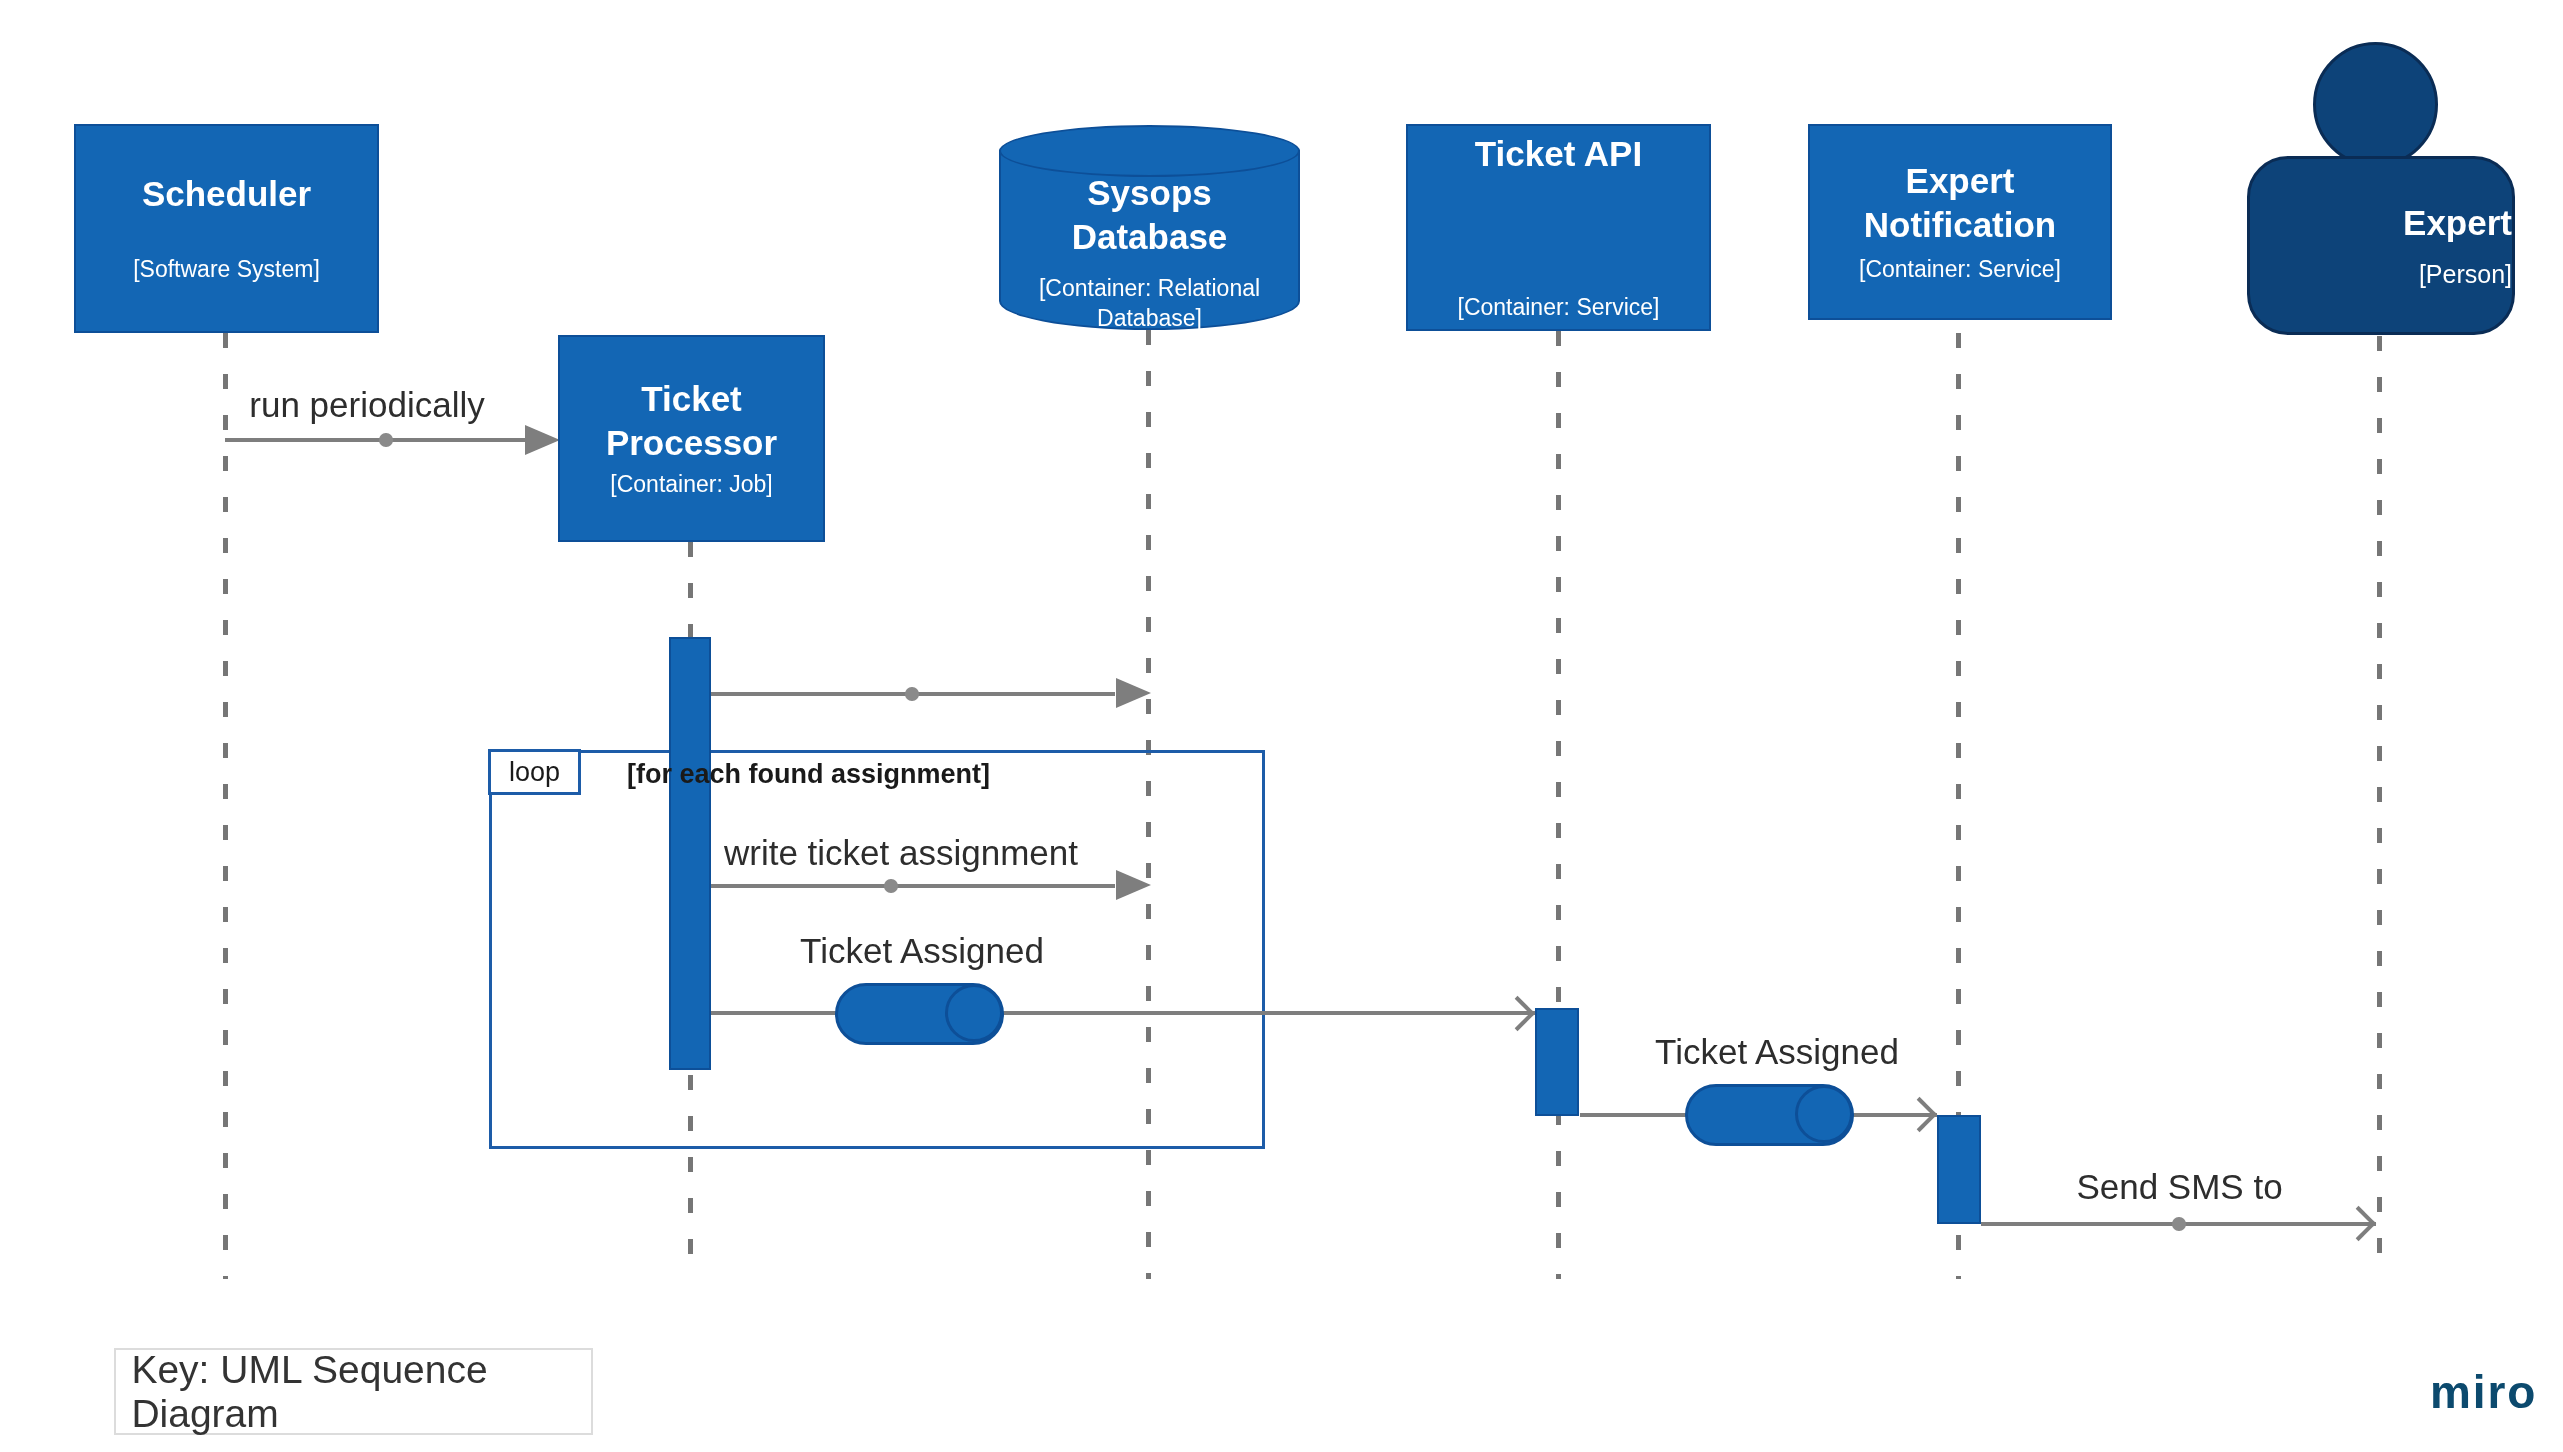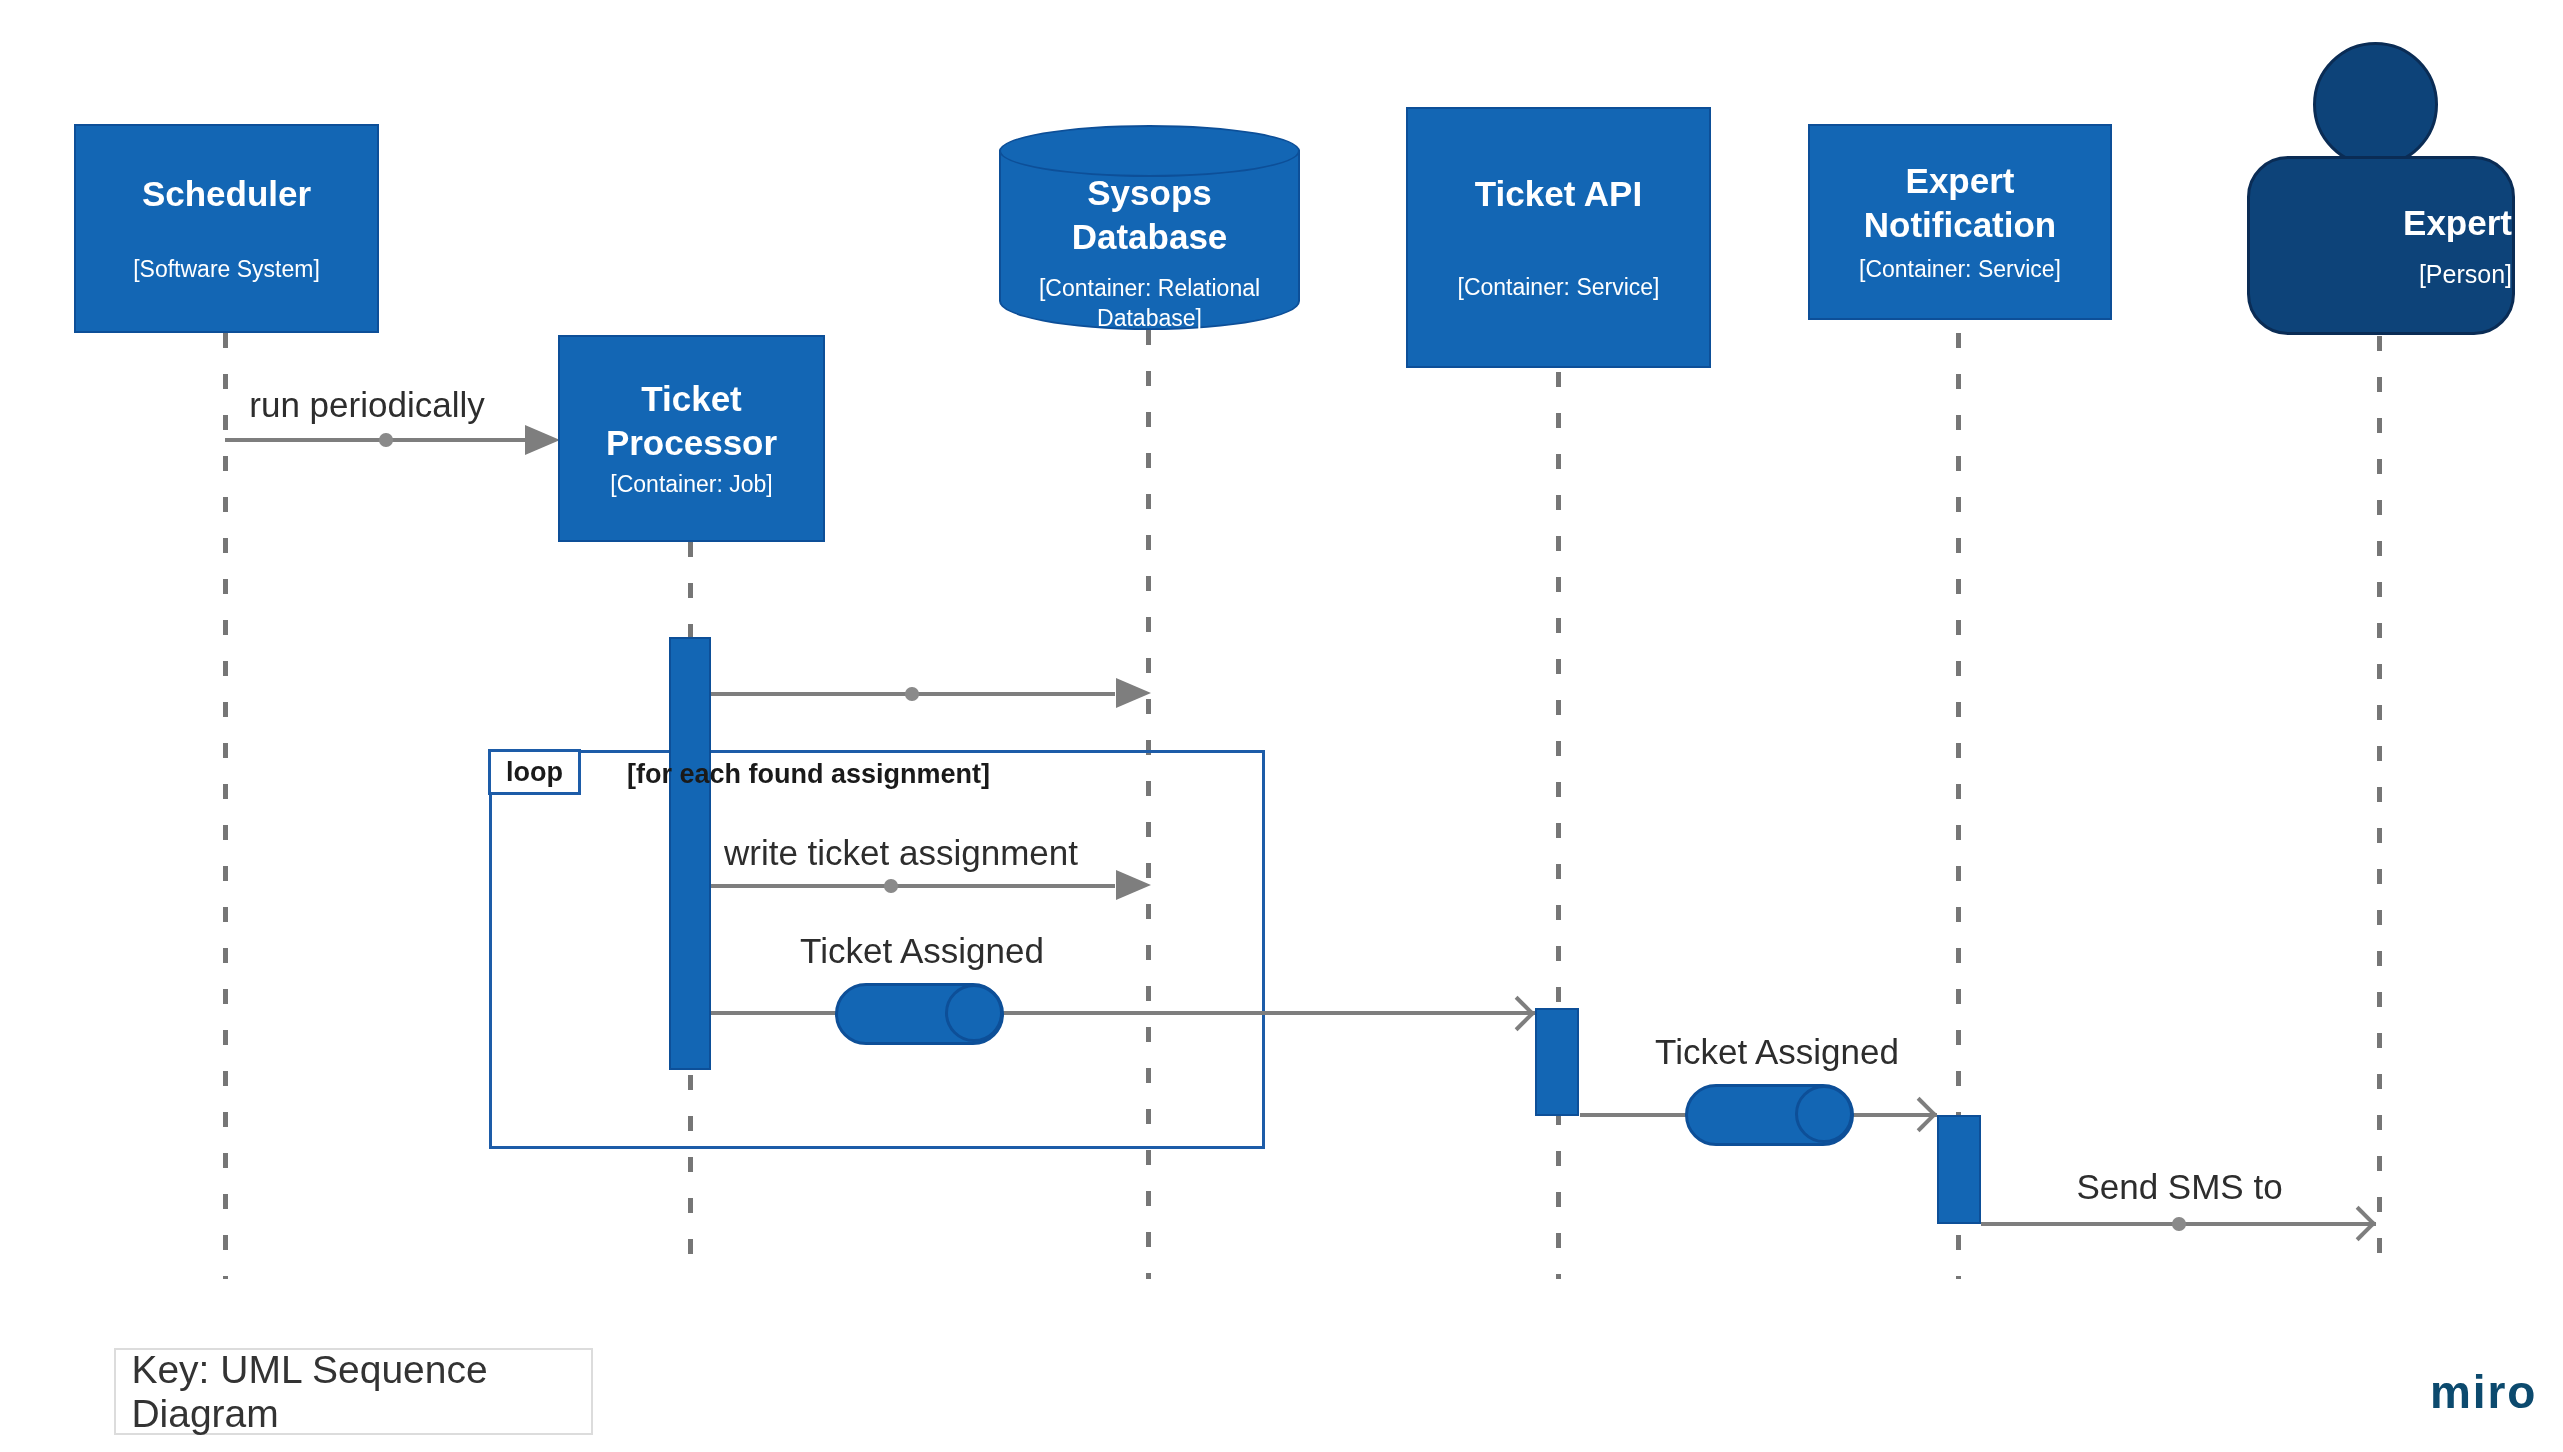--- a/index.html
+++ b/index.html
@@ -49,21 +49,21 @@
   .person-body .shape-sub{font-size:25px;}
   
   .activation{
     position:absolute;background:#1366B4;border:2.9px solid #0D4F98;box-sizing:border-box;z-index:3;
   }
   
   .loop-frame{position:absolute;border:3.9px solid #1D5CA8;box-sizing:border-box;z-index:2;background:transparent;}
   .loop-tab{
     position:absolute;left:-3.9px;top:-3.9px;width:93px;height:46px;background:#ffffff;
     border:3.9px solid #1D5CA8;box-sizing:border-box;display:flex;align-items:center;justify-content:center;
-    font-size:27px;font-weight:bold;color:#1a1a1a;
+    font-size:27px;font-weight:normal;color:#1a1a1a;
   }
   .loop-guard{
     position:absolute;font-size:27px;font-weight:bold;color:#1a1a1a;text-align:left;z-index:6;
   }
   
   .mline{position:absolute;height:3.9px;background:#7E7E7E;z-index:4;}
   .ah-solid{
     position:absolute;width:0;height:0;border-top:15.4px solid transparent;
     border-bottom:15.4px solid transparent;border-left:35px solid #7E7E7E;z-index:4;
   }
@@ -164,21 +164,21 @@
 
   <div class="cyl" style="left:999px;top:125px;width:301px;height:205px;">
     <div class="cyl-body"></div>
     <div class="cyl-top"></div>
     <div class="cyl-text">
       <div class="shape-title">Sysops Database</div>
       <div class="shape-sub">[Container: Relational Database]</div>
     </div>
   </div>
 
-  <div class="shape-box" style="left:1406px;top:107px;width:305px;height:261px;">
+  <div class="shape-box" style="left:1406px;top:124px;width:305px;height:207px;justify-content:space-between;">
     <div class="shape-title">Ticket API</div>
     <div class="shape-sub">[Container: Service]</div>
   </div>
 
   <div class="shape-box" style="left:1808px;top:124px;width:304px;height:196px;justify-content:center;gap:7.7px;text-align:center;">
     <div class="shape-title">Expert Notification</div>
     <div class="shape-sub">[Container: Service]</div>
   </div>
 
   <div class="person-head" style="left:2313px;top:42px;"></div>

